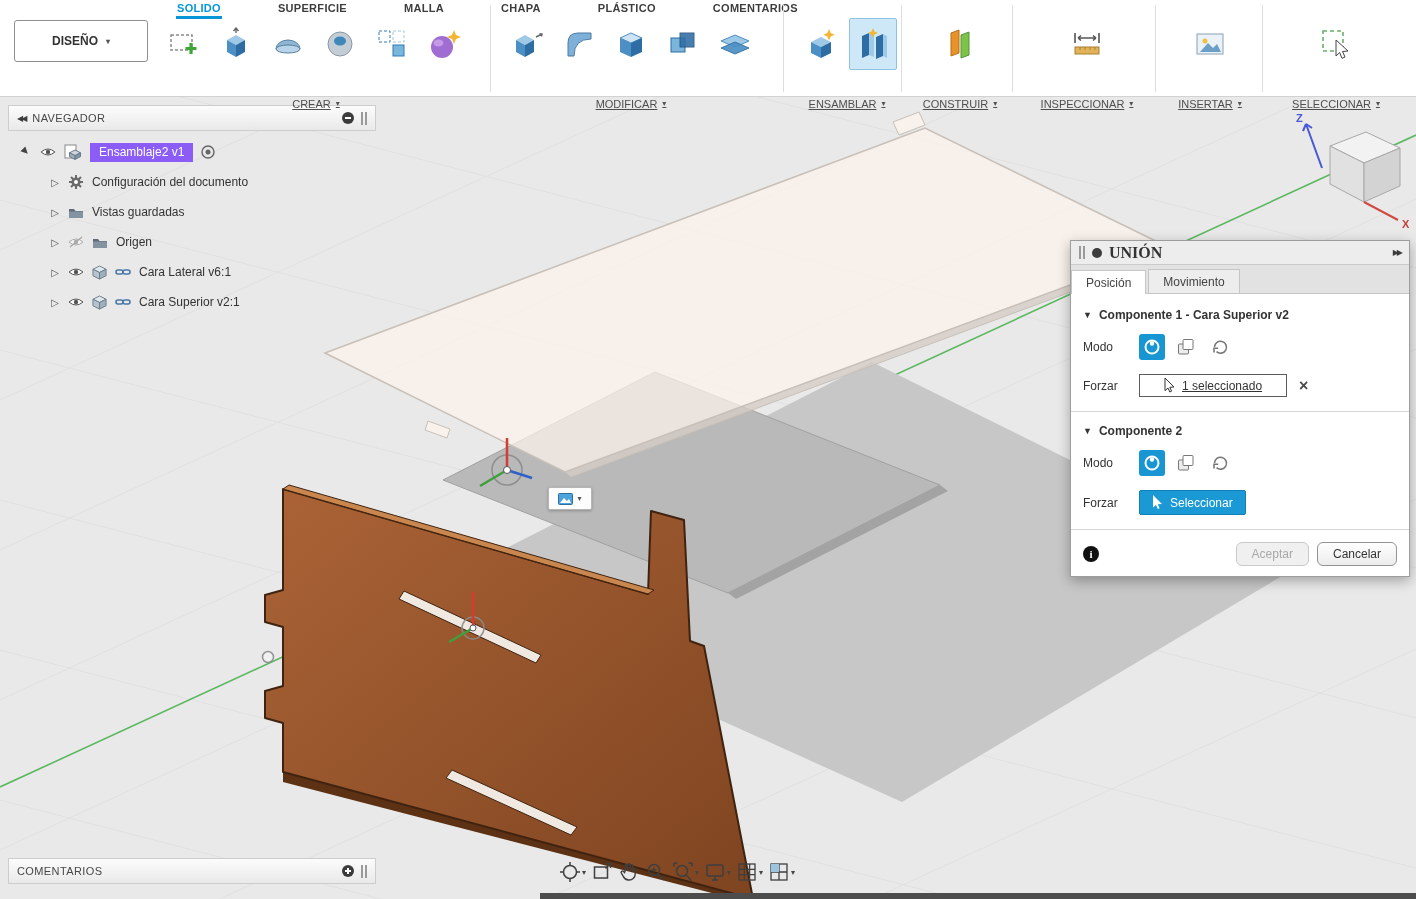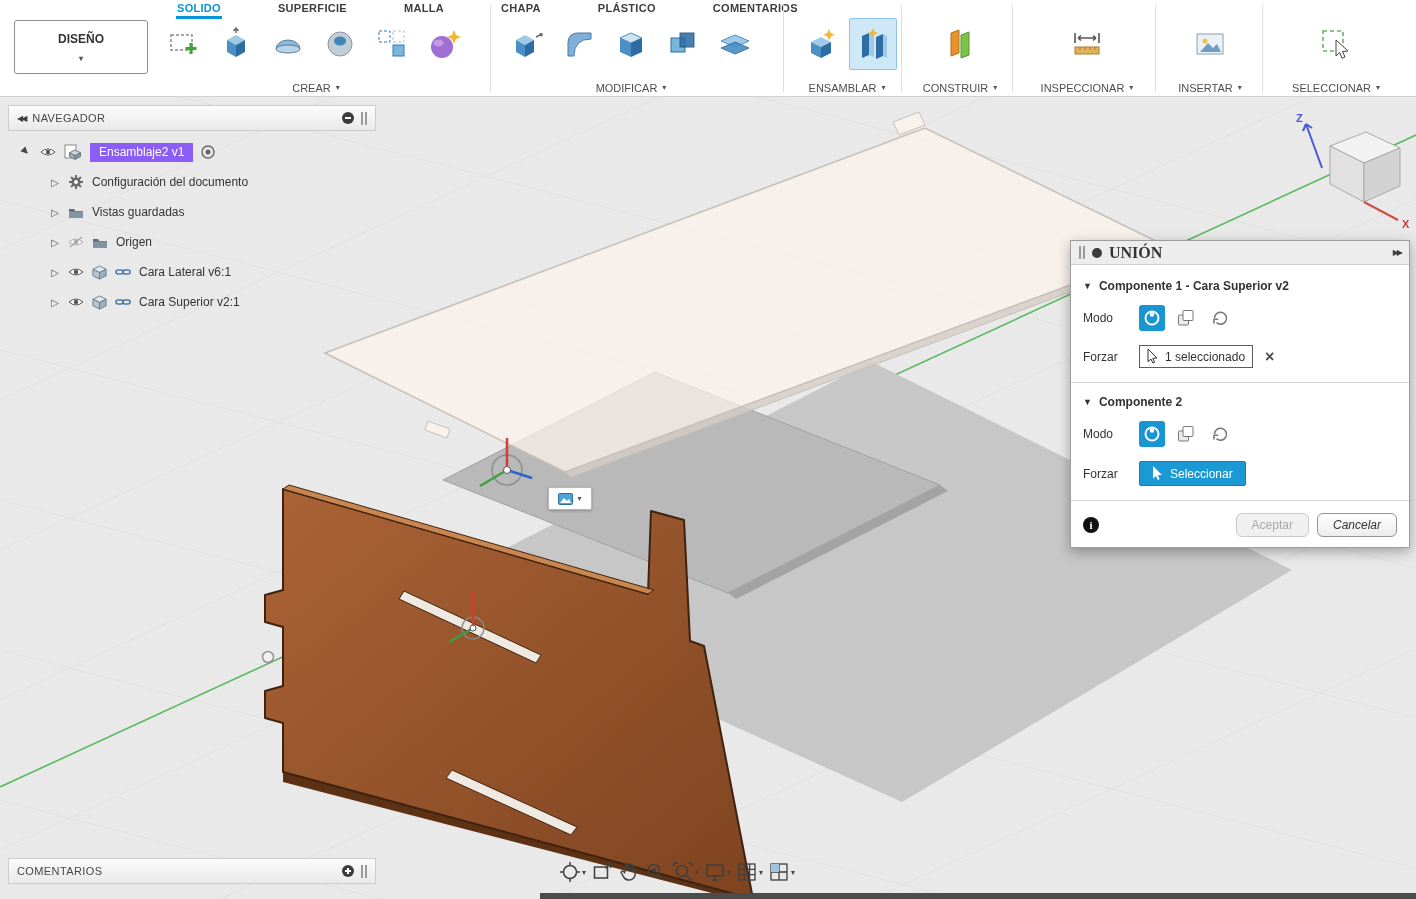--- a/index.html
+++ b/index.html
@@ -8,35 +8,35 @@
     width:1416px; height:899px; overflow:hidden; position:relative;
     font-family:"Liberation Sans", sans-serif; background:#e9e9e9;
     -webkit-user-select:none; user-select:none;
   }
   
   #viewport { position:absolute; left:0; top:97px; width:1416px; height:802px; z-index:0; }
 
   
   #toolbar { position:absolute; left:0; top:0; width:1416px; height:97px; background:#ffffff;
              border-bottom:1px solid #d2d2d2; z-index:10; }
-  #design-btn { position:absolute; left:14px; top:20px; width:134px; height:54px;
+  #design-btn { position:absolute; left:14px; top:20px; width:134px; height:42px;
                 border:1px solid #8f8f8f; border-radius:3px; background:#fff;
                 display:flex; align-items:center; justify-content:center; gap:8px;
-                font-size:12px; font-weight:bold; color:#333; cursor:pointer;flex-direction:column; }
+                font-size:12px; font-weight:bold; color:#333; cursor:pointer; }
   .caret { font-size:8px; color:#555; }
   #tabs { position:absolute; left:176px; top:0; height:19px; display:flex; gap:55px; }
   .tab { font-size:11px; font-weight:bold; color:#3d3d3d; letter-spacing:.3px;
          padding:2px 1px 1px; cursor:pointer; white-space:nowrap; }
   .tab.active { color:#0696d7; border-bottom:3px solid #0696d7; }
   .tgroup { position:absolute; top:18px; display:flex; gap:4px; }
   .tool-btn { width:48px; height:52px; display:flex; align-items:center; justify-content:center;
               background:transparent; border:1px solid transparent; cursor:pointer; }
   .tool-btn.active { background:#cfe8f8; border:1px solid #8cc3e6; border-radius:2px; }
-  .grp-label { position:absolute; top:80px; height:15px; display:flex; align-items:center;
-               justify-content:center; gap:5px; font-size:11px; color:#4e4e4e; cursor:pointer; }
+  .grp-label { position:absolute; top:96px; height:15px; display:flex; align-items:center;
+               justify-content:center; gap:5px; font-size:11px; color:#4e4e4e; cursor:pointer;text-decoration:underline; }
   .vsep { position:absolute; top:5px; height:87px; width:1px; background:#dedede; }
 
   
   .panel-hd { height:26px; background:linear-gradient(#fcfcfc,#e9e9e9); border:1px solid #cdcdcd;
               display:flex; align-items:center; gap:7px; padding:0 8px; font-size:11px;
               color:#474747; letter-spacing:.4px; }
   .panel-hd .spacer { flex:1; }
   .grip { width:6px; height:13px; border-left:2px solid #9a9a9a; border-right:2px solid #9a9a9a; cursor:grab; }
   .circle-btn { width:12px; height:12px; border-radius:50%; background:#3b3b3b; position:relative; cursor:pointer; }
   .circle-btn::after { content:""; position:absolute; left:3px; top:5.2px; width:6px; height:1.6px; background:#fff; }
@@ -67,33 +67,33 @@
   .dtab.active { background:#fff; position:relative; top:1px; }
   .dlg-body { padding:12px 12px 10px; }
   .sec-hd { display:flex; align-items:center; gap:7px; font-weight:bold; margin:2px 0 12px; cursor:pointer; }
   .sec-tri { font-size:9px; color:#333; }
   .frow { display:flex; align-items:center; margin-bottom:14px; }
   .flabel { width:56px; color:#333; }
   .mode-btn { width:26px; height:26px; display:flex; align-items:center; justify-content:center;
               margin-right:8px; border-radius:3px; cursor:pointer; }
   .mode-btn.sel { background:#1796d3; }
   .sel-box { display:flex; align-items:center; gap:6px; border:1px solid #5c5c5c; background:#fff;
-             padding:3px 7px; cursor:pointer; }
+             padding:3px 24px; cursor:pointer;text-decoration:underline; }
   .xclose { margin-left:12px; font-size:16px; font-weight:bold; color:#4a4a4a; cursor:pointer; }
   .blue-btn { display:flex; align-items:center; gap:6px; background:#1a99d5; color:#fff;
               border:1px solid #1180b6; border-radius:2px; padding:4px 12px; cursor:pointer; }
   .dlg-sep { border-top:1px solid #d6d6d6; margin:4px -12px 12px; }
   .dlg-foot { display:flex; align-items:center; gap:8px; margin-top:4px; }
   .info-dot { width:16px; height:16px; border-radius:50%; background:#111; color:#fff; font-size:11px;
               font-weight:bold; display:flex; align-items:center; justify-content:center;
               font-family:"Liberation Serif", serif; cursor:pointer; }
   .dlg-foot .spacer { flex:1; }
   .btn { padding:4px 15px; border-radius:6px; font-size:12px; cursor:pointer; }
   .btn.disabled { background:#f0f0f0; border:1px solid #c9c9c9; color:#a8a8a8; }
-  .btn.normal { background:linear-gradient(#ffffff,#ececec); border:1px solid #939393; color:#333;font-style:italic; }
+  .btn.normal { background:linear-gradient(#ffffff,#ececec); border:1px solid #939393; color:#333; }
 
   
   #nav-toolbar { position:absolute; left:558px; top:857px; height:30px; display:flex;
                  align-items:center; gap:3px; z-index:5; }
   .nav-btn { display:flex; align-items:center; padding:2px 1px; cursor:pointer; }
   .nav-caret { font-size:8px; color:#444; margin-left:1px; }
 
   
   #viewcube { position:absolute; left:1278px; top:106px; width:138px; height:134px; z-index:4; cursor:pointer; }
 
@@ -452,20 +452,24 @@
 </div>
 
 <div id="joint-dialog">
   <div class="dlg-hd">
     <span class="grip"></span>
     <span class="dlg-dot"></span>
     <span class="dlg-title">UNIÓN</span>
     <span class="spacer" style="flex:1"></span>
     <span class="dbl-arrow">▶▶</span>
   </div>
+  <div class="dlg-tabs">
+    <span class="dtab active">Posición</span>
+    <span class="dtab">Movimiento</span>
+  </div>
   <div class="dlg-body">
     <div class="sec-hd">
       <span class="sec-tri">▼</span>
       <span>Componente 1 - Cara Superior v2</span>
     </div>
     <div class="frow">
       <span class="flabel">Modo</span>
       <span class="mode-btn sel">
         <svg width="18" height="18">
           <circle cx="9" cy="9" r="6.5" fill="none" stroke="#fff" stroke-width="2"></circle>

